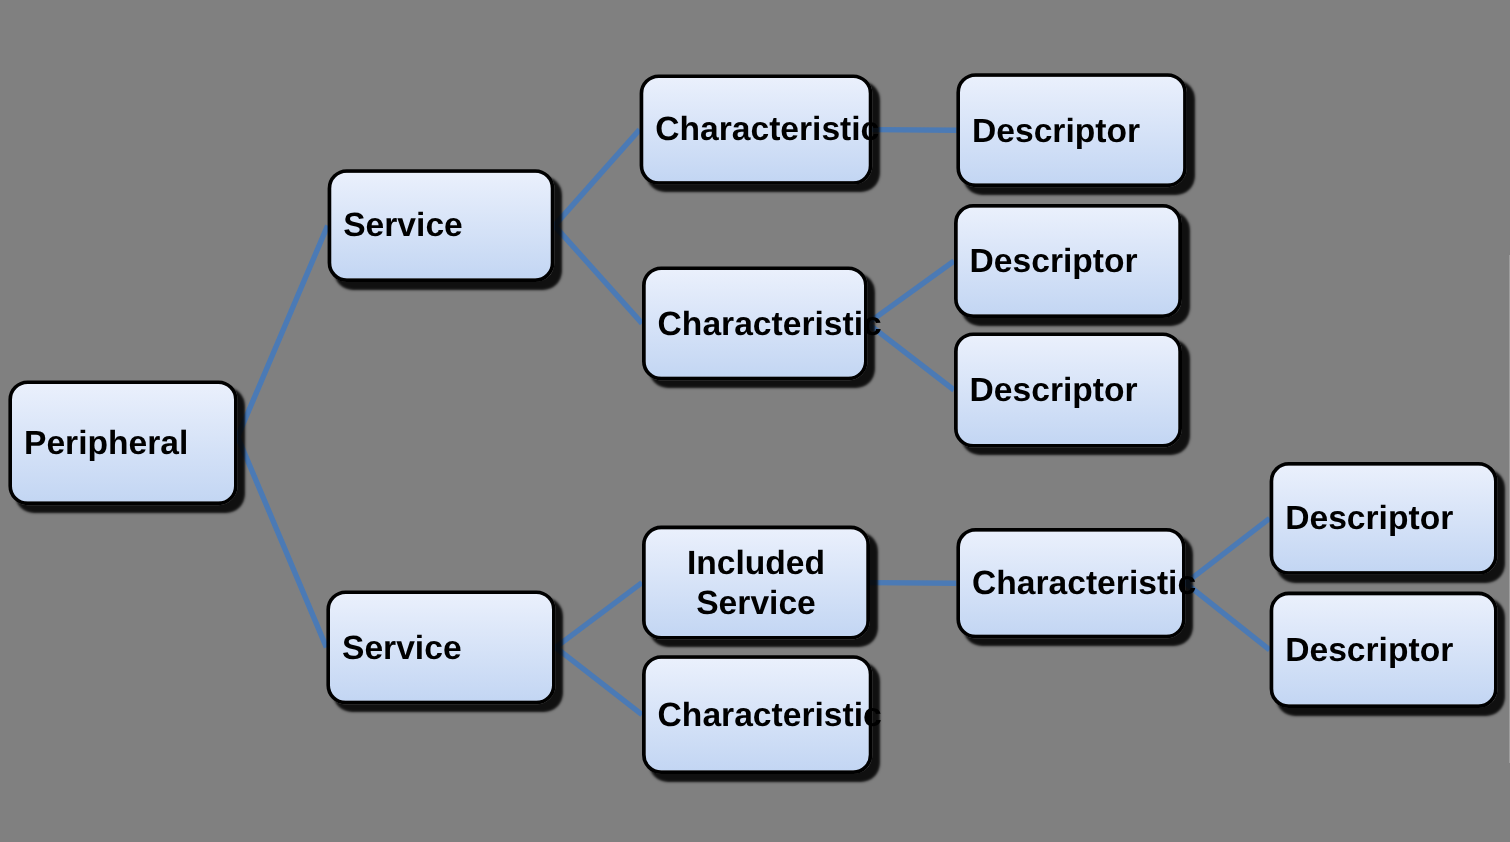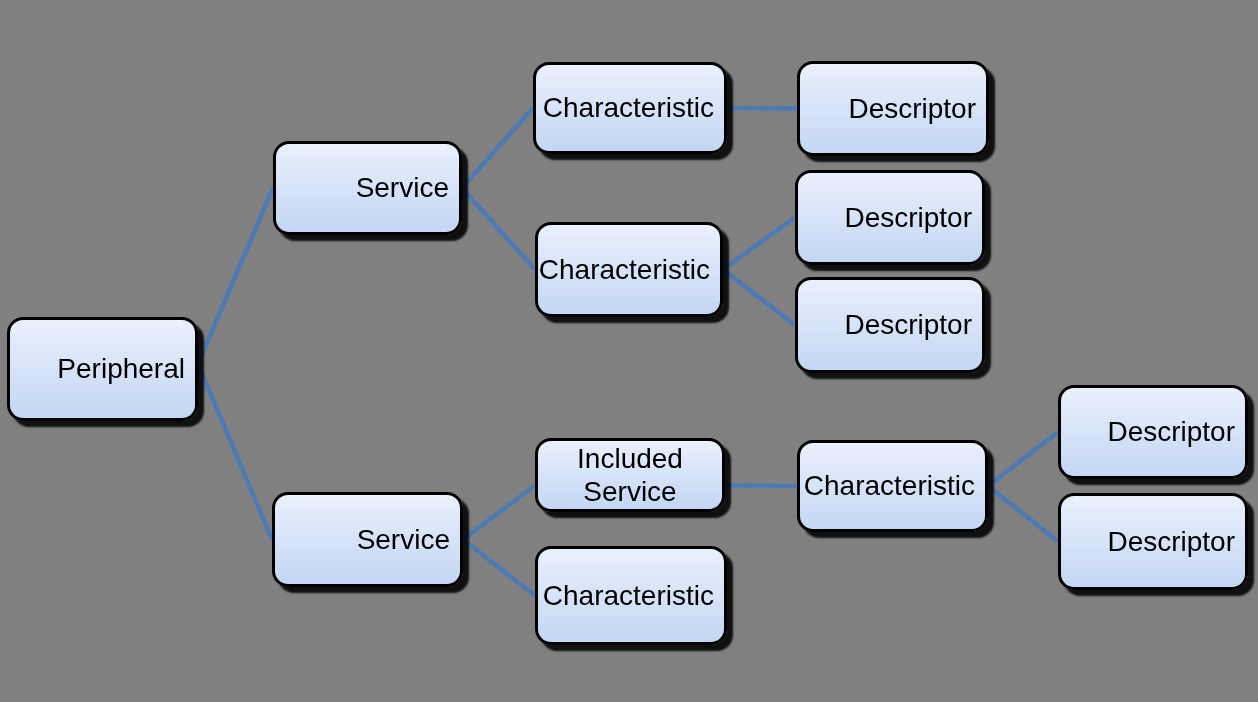--- a/index.html
+++ b/index.html
@@ -19,26 +19,27 @@
     top: 0;
     width: 100%;
     height: 100%;
   }
   .node {
     position: absolute;
     box-sizing: border-box;
     border-radius: 16px;
     display: flex;
     align-items: center;
-    justify-content: flex-end;
+    justify-content: flex-start;
     text-align: center;
     font-size: 28px;
     line-height: 1.18;
     padding: 0 10px;
     cursor: default;
+    font-weight: bold;
   }
 </style>
 </head>
 <body>
 
 <div class="canvas" style="background: rgb(128, 128, 128);">
   <svg class="edge-layer" id="edge-layer" width="1258" height="702" viewBox="0 0 1258 702" xmlns="http://www.w3.org/2000/svg">
       <line x1="198" y1="364" x2="273" y2="188" stroke="#4b7ab5" stroke-width="4.5"></line>
       <line x1="198" y1="364" x2="272" y2="539.5" stroke="#4b7ab5" stroke-width="4.5"></line>
       <line x1="462" y1="188" x2="533" y2="108" stroke="#4b7ab5" stroke-width="4.5"></line>
@@ -70,21 +71,21 @@
       </div>
       <div class="node" style="left: 795px; top: 170px; width: 190px; height: 95px; border: 3.5px solid rgb(0, 0, 0); background: linear-gradient(rgb(234, 240, 252) 0%, rgb(195, 214, 243) 100%); box-shadow: rgba(0, 0, 0, 0.88) 6px 6px 2px; color: rgb(0, 0, 0);">
         <span>Descriptor</span>
       </div>
       <div class="node" style="left: 795px; top: 277px; width: 190px; height: 96px; border: 3.5px solid rgb(0, 0, 0); background: linear-gradient(rgb(234, 240, 252) 0%, rgb(195, 214, 243) 100%); box-shadow: rgba(0, 0, 0, 0.88) 6px 6px 2px; color: rgb(0, 0, 0);">
         <span>Descriptor</span>
       </div>
       <div class="node" style="left: 272px; top: 492px; width: 191px; height: 95px; border: 3.5px solid rgb(0, 0, 0); background: linear-gradient(rgb(234, 240, 252) 0%, rgb(195, 214, 243) 100%); box-shadow: rgba(0, 0, 0, 0.88) 6px 6px 2px; color: rgb(0, 0, 0);">
         <span>Service</span>
       </div>
-      <div class="node" style="left: 535px; top: 438px; width: 190px; height: 74px; border: 3.5px solid rgb(0, 0, 0); background: linear-gradient(rgb(234, 240, 252) 0%, rgb(195, 214, 243) 100%); box-shadow: rgba(0, 0, 0, 0.88) 6px 6px 2px; color: rgb(0, 0, 0);">
+      <div class="node" style="left: 535px; top: 438px; width: 190px; height: 95px; border: 3.5px solid rgb(0, 0, 0); background: linear-gradient(rgb(234, 240, 252) 0%, rgb(195, 214, 243) 100%); box-shadow: rgba(0, 0, 0, 0.88) 6px 6px 2px; color: rgb(0, 0, 0);">
         <span>Included Service</span>
       </div>
       <div class="node" style="left: 535px; top: 546px; width: 192px; height: 99px; border: 3.5px solid rgb(0, 0, 0); background: linear-gradient(rgb(234, 240, 252) 0%, rgb(195, 214, 243) 100%); box-shadow: rgba(0, 0, 0, 0.88) 6px 6px 2px; color: rgb(0, 0, 0);">
         <span>Characteristic</span>
       </div>
       <div class="node" style="left: 797px; top: 440px; width: 191px; height: 92px; border: 3.5px solid rgb(0, 0, 0); background: linear-gradient(rgb(234, 240, 252) 0%, rgb(195, 214, 243) 100%); box-shadow: rgba(0, 0, 0, 0.88) 6px 6px 2px; color: rgb(0, 0, 0);">
         <span>Characteristic</span>
       </div>
       <div class="node" style="left: 1058px; top: 385px; width: 190px; height: 94px; border: 3.5px solid rgb(0, 0, 0); background: linear-gradient(rgb(234, 240, 252) 0%, rgb(195, 214, 243) 100%); box-shadow: rgba(0, 0, 0, 0.88) 6px 6px 2px; color: rgb(0, 0, 0);">
         <span>Descriptor</span>

